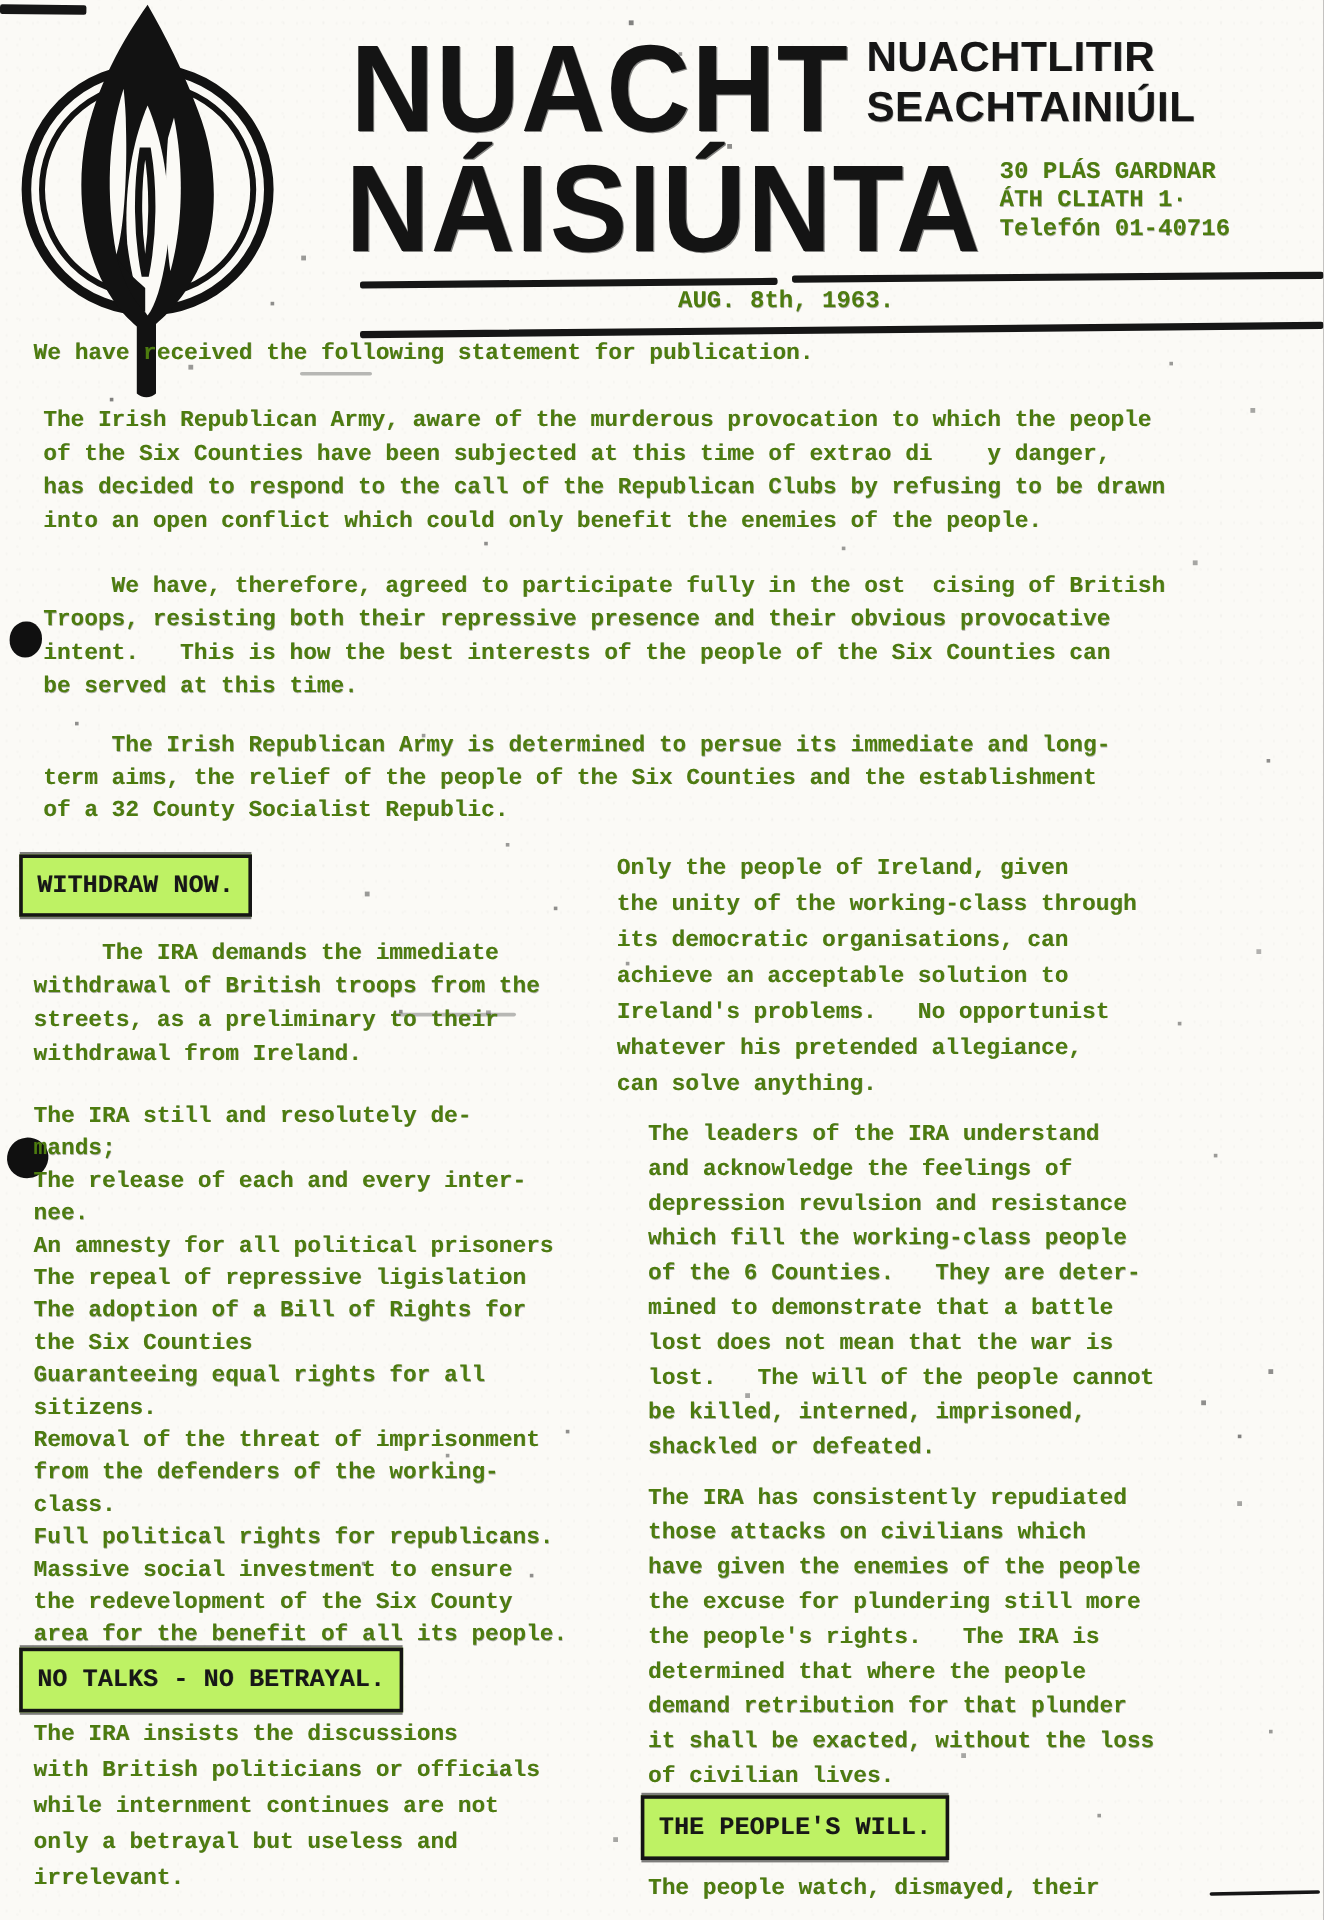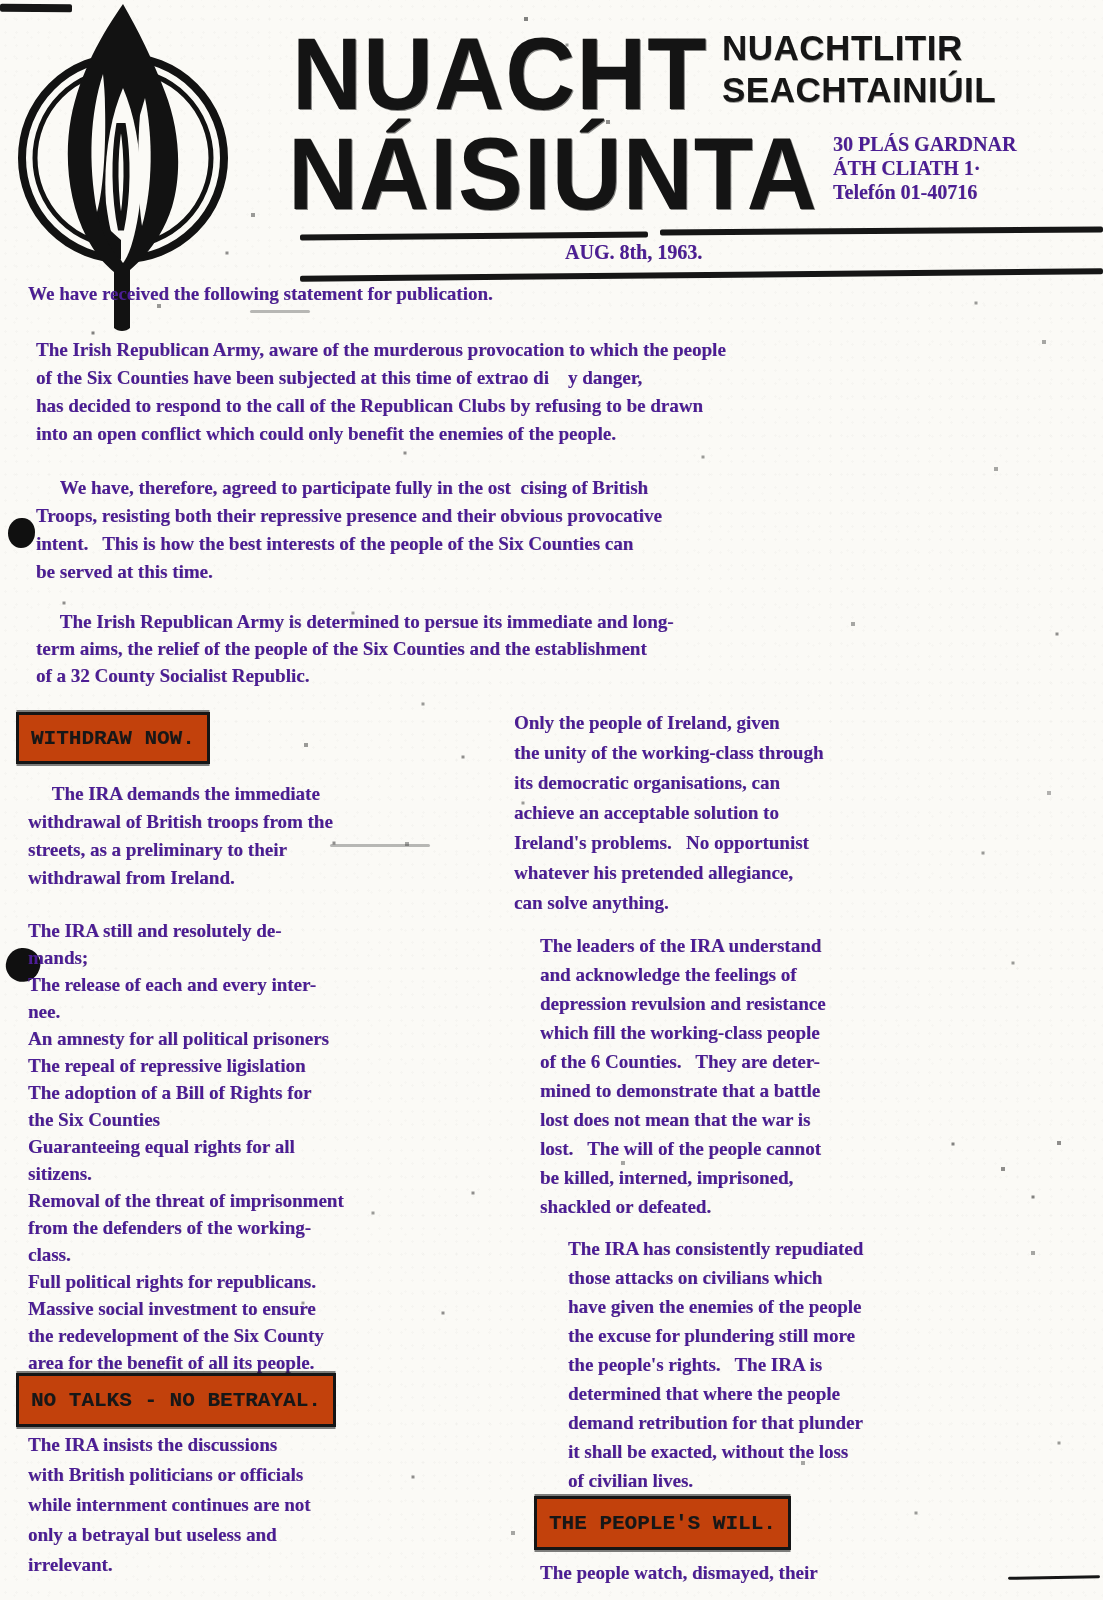--- a/index.html
+++ b/index.html
@@ -12,23 +12,23 @@
     position:absolute;inset:0;pointer-events:none;opacity:.5;
     background-image:
       radial-gradient(rgba(0,0,0,.045) 1px, transparent 1.2px),
       radial-gradient(rgba(0,0,0,.03) 1px, transparent 1.2px);
     background-size:11px 13px,17px 19px;
     background-position:0 0,6px 9px;
   }
   
   .tw{
     position:absolute;
-    font-family:Liberation Serif, serif;
+    font-family:Liberation Mono, monospace;
     font-weight:700;font-size:19px;line-height:28px;
-    white-space:pre-wrap;color:#4c1d95;
+    white-space:pre-wrap;color:#4d7c0f;
     text-shadow:0.4px 0.4px 0 rgba(25,25,25,.35);
   }
   .lh27{line-height:27px;}
   .lh28{line-height:28px;}
   .lh29{line-height:29px;}
   .lh30{line-height:30px;}
   
   .masthead-line{
     position:absolute;font-family:"Liberation Sans","DejaVu Sans",sans-serif;
     font-weight:700;color:#141414;letter-spacing:1px;line-height:1;
@@ -41,21 +41,21 @@
     text-shadow:.5px .5px 0 rgba(20,20,20,.4);
   }
   .rule{position:absolute;background:#161616;border-radius:2px;}
   .boxhead{
     position:absolute;border:3px solid #151515;
     box-shadow:0 -2.5px 0 -.5px rgba(21,21,21,.55), 0 2.5px 0 -.5px rgba(21,21,21,.55);
     display:flex;align-items:center;padding:0 12px;
     font-family:"Liberation Mono","DejaVu Sans Mono",monospace;
     font-weight:700;font-size:21px;color:#171717;white-space:nowrap;
     text-shadow:.4px .4px 0 rgba(25,25,25,.35);
-    background:#c2410c;
+    background:#bef264;
   }
   .blot{position:absolute;background:#101010;border-radius:50% 46% 52% 48%;}
   .smudge{position:absolute;background:#3a3a3a;opacity:.35;border-radius:2px;}
   .specks{position:absolute;top:0;left:0;width:2px;height:2px;background:transparent;
     box-shadow:
       525px 18px 0 1px rgba(10,10,10,.5), 566px 44px 0 .5px rgba(10,10,10,.4),
       607px 121px 0 1px rgba(10,10,10,.45), 648px 162px 0 .5px rgba(10,10,10,.5),
       252px 214px 0 1px rgba(10,10,10,.4), 226px 252px 0 .5px rgba(10,10,10,.45),
       158px 305px 0 1px rgba(10,10,10,.4), 92px 332px 0 .5px rgba(10,10,10,.5),
       975px 302px 0 .5px rgba(10,10,10,.4), 1043px 341px 0 1px rgba(10,10,10,.35),
@@ -172,21 +172,21 @@
   <div class="tw lh29" style="left:540px;top:931px;width:480px;">The leaders of the IRA understand
 and acknowledge the feelings of
 depression revulsion and resistance
 which fill the working-class people
 of the 6 Counties.   They are deter-
 mined to demonstrate that a battle
 lost does not mean that the war is
 lost.   The will of the people cannot
 be killed, interned, imprisoned,
 shackled or defeated.</div>
-  <div class="tw lh29" style="left:568px;top:1234px;width:480px;">The IRA has consistently repudiated
+  <div class="tw lh29" style="left:540px;top:1234px;width:480px;">The IRA has consistently repudiated
 those attacks on civilians which
 have given the enemies of the people
 the excuse for plundering still more
 the people's rights.   The IRA is
 determined that where the people
 demand retribution for that plunder
 it shall be exacted, without the loss
 of civilian lives.</div>
   <div class="boxhead" style="left:534px;top:1496px;height:48px;">THE PEOPLE'S WILL.</div>
   <div class="tw lh30" style="left:540px;top:1558px;width:480px;">The people watch, dismayed, their</div>

